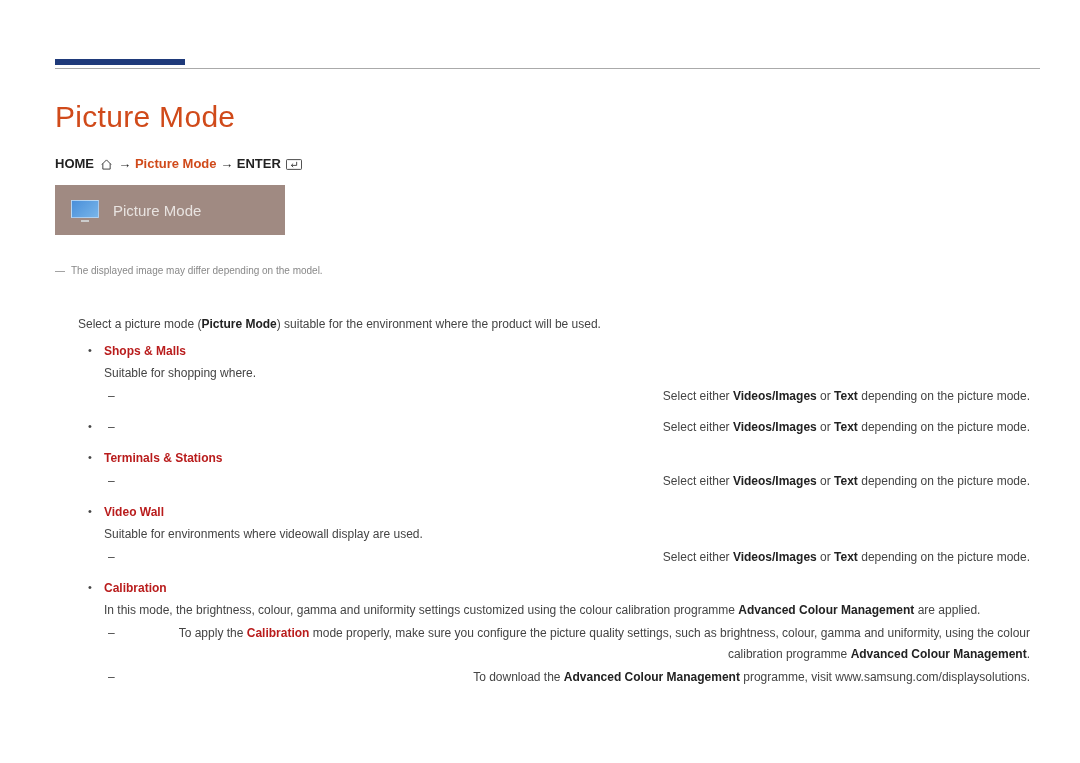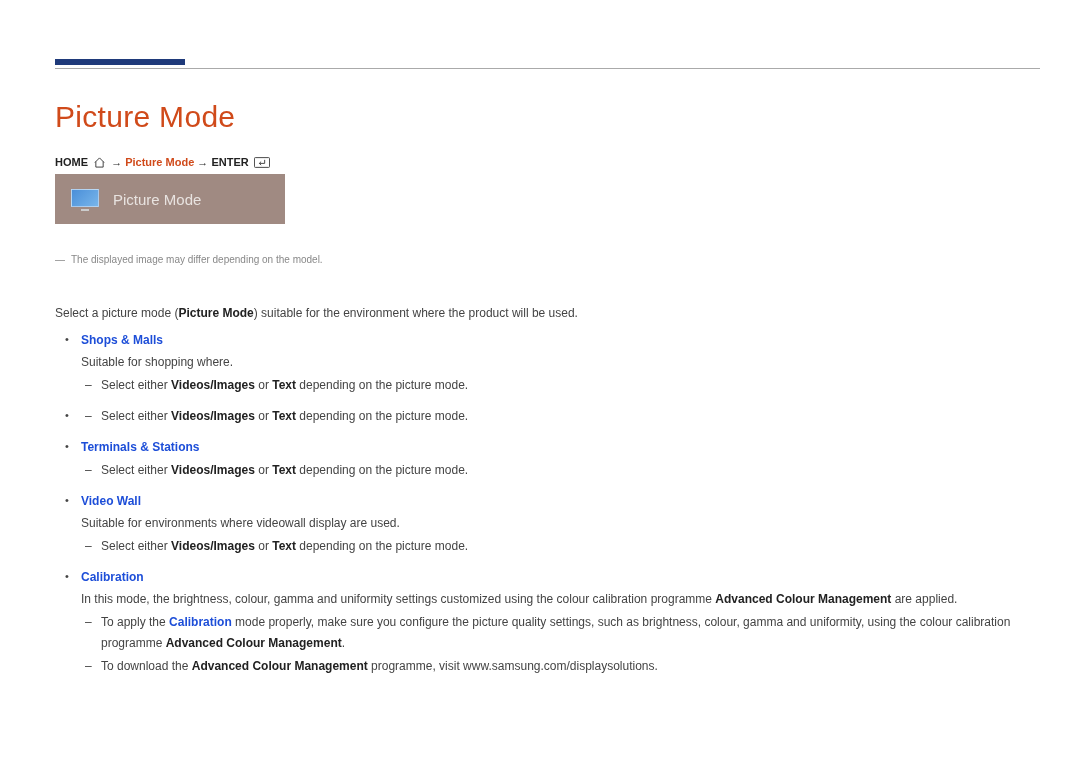--- a/index.html
+++ b/index.html
@@ -36,33 +36,34 @@
   }
   .left-col {
     width: 340px;
     flex-shrink: 0;
   }
   .right-col {
     flex: 1;
     line-height: 1.75;
     font-size: 12px;
     color: #444;
+    margin-left: 23px;
   }
   h1.title {
     color: #d04a1a;
     font-size: 30px;
     font-weight: 500;
     margin-bottom: 22px;
     letter-spacing: 0.3px;
   }
   .breadcrumb {
-    font-size: 11px;
+    font-size: 13px;
     font-weight: bold;
     color: #222;
-    margin-bottom: 4px;
+    margin-bottom: 12px;
   }
   .breadcrumb .accent { color: #d04a1a; font-weight: bold; }
   .breadcrumb .icon-box {
     display: inline-block;
     vertical-align: -2px;
     margin: 0 2px;
   }
   .home-icon {
     width: 13px; height: 11px;
     stroke: #333; fill: none; stroke-width: 1;
@@ -101,21 +102,21 @@
     color: #e8e3e0;
     font-size: 15px;
     font-weight: 300;
   }
   .footnote {
     font-size: 10px;
     color: #888;
   }
   .footnote .dash { margin-right: 6px; }
 
-  .right-col .accent { color: #1d4ed8; font-weight: bold; }
+  .right-col .accent { color: #b91c1c; font-weight: bold; }
   .right-col .bold { font-weight: bold; color: #222; }
   .right-col ul.bullets {
     list-style: none;
     padding: 0;
     margin: 6px 0 0 0;
   }
   .right-col ul.bullets > li {
     position: relative;
     padding-left: 26px;
     margin-bottom: 10px;
@@ -125,20 +126,21 @@
     position: absolute;
     left: 10px;
     top: 0;
     color: #444;
     font-size: 11px;
   }
   .right-col ul.dashes {
     list-style: none;
     padding: 0;
     margin: 2px 0 0 0;
+    text-align: right;
   }
   .right-col ul.dashes > li {
     position: relative;
     padding-left: 20px;
     margin-bottom: 2px;
   }
   .right-col ul.dashes > li::before {
     content: "‒";
     position: absolute;
     left: 4px;

